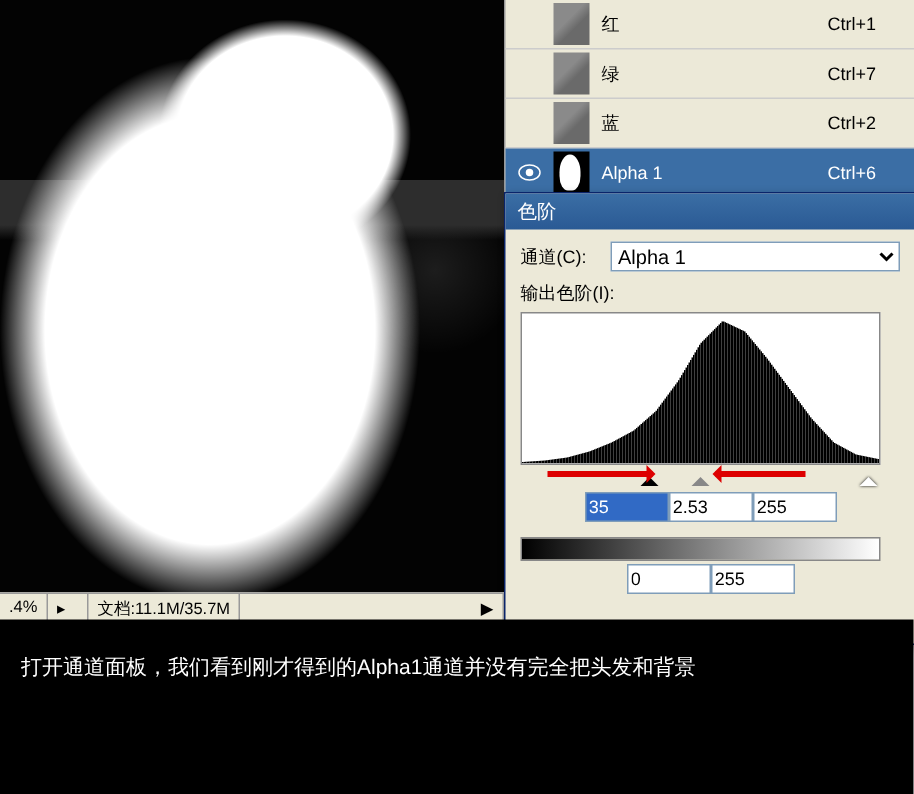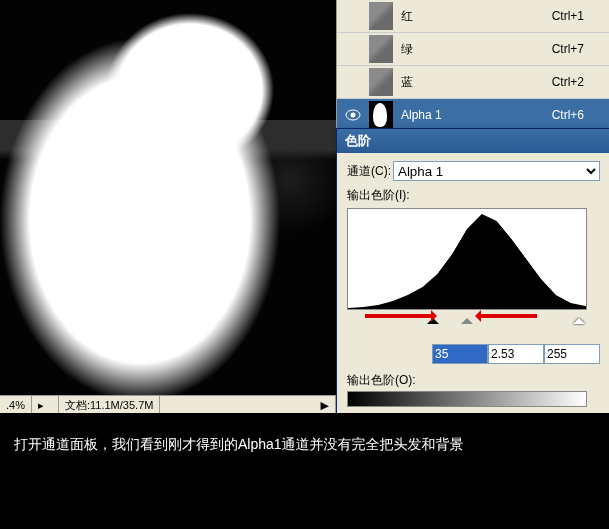--- a/index.html
+++ b/index.html
@@ -6,35 +6,35 @@
 .thumb-img{width:24px;height:28px;background:#999;display:inline-block;vertical-align:middle}
 .thumb-img.grey{background:linear-gradient(135deg,#8a8a8a 40%,#6a6a6a 60%)}
 .thumb-img.alpha{background:#000;position:relative}
 .thumb-img.alpha::after{content:"";position:absolute;left:4px;top:2px;width:14px;height:24px;background:#fff;border-radius:50% 50% 40% 40%}
 .ch-row{border-bottom:1px solid #ccc;height:32px;display:flex;align-items:center;padding:0 6px;color:#000}
 .ch-row.sel{background:#3b6ea5;color:#fff}
 .ch-eye{width:20px;height:20px;margin-right:6px;display:inline-flex;align-items:center;justify-content:center}
 .ch-name{flex:1;margin-left:8px}
 .ch-sc{margin-right:20px}
 .levels-dlg{position:absolute;left:336px;top:128px;width:273px;height:300px;background:#ece9d8;border:1px solid #0a246a;box-shadow:2px 2px 6px rgba(0,0,0,.3)}
-.levels-title{background:linear-gradient(#3b6ea5,#2a5a94);color:#fff;padding:3px 8px;font-size:13px;font-weight:bold}
+.levels-title{background:linear-gradient(#3b6ea5,#2a5a94);color:#fff;padding:3px 8px;font-size:13px;font-weight:normal}
 .levels-body{padding:8px 10px;color:#000}
 .field-row{display:flex;align-items:center;margin-bottom:6px}
 select.ch-sel{flex:1;height:20px;border:1px solid #7f9db9;background:#fff}
 .histo{position:relative;width:238px;height:100px;border:1px solid #888;background:#fff;margin:4px 0 2px 0;overflow:hidden}
 .arrows{position:relative;width:238px;height:14px}
 .arrow-red{position:absolute;top:2px;height:4px;background:#d00}
 .arrow-red::after{content:"";position:absolute;right:-8px;top:-4px;border:6px solid transparent;border-left-color:#d00}
 .arrow-red.left{left:18px;width:70px}
 .arrow-red.right{left:130px;width:60px;transform:scaleX(-1)}
 .tri{position:absolute;top:0;width:0;height:0;border:6px solid transparent}
 .tri.black{border-bottom-color:#000;left:80px}
 .tri.grey{border-bottom-color:#888;left:114px}
 .tri.white{border-bottom-color:#fff;right:0;filter:drop-shadow(0 0 1px #000)}
-.num-row{display:flex;justify-content:flex-end;align-items:center;margin-top:18px}
+.num-row{display:flex;justify-content:center;align-items:center;margin-top:2px}
 .num-row input{width:50px;height:18px;border:1px solid #7f9db9;text-align:left;padding:0 2px;font-size:12px}
 .num-row input.selbox{background:#316ac5;color:#fff}
 .grad{width:238px;height:14px;background:linear-gradient(to right,#000,#fff);border:1px solid #888;margin:2px 0}
 .explain{position:absolute;left:0;top:413px;width:609px;height:120px;background:#000000;color:#fff;font-size:14px;line-height:26px;padding:18px 14px 0 14px;box-sizing:border-box}
 .status{position:absolute;left:0;top:395px;background:#ece9d8;height:18px;border-top:1px solid #999;width:336px;display:flex;align-items:center;font-size:11px;color:#000}
 .status .cell{border-right:1px solid #999;padding:0 6px;height:100%;display:flex;align-items:center}
 .canvas{position:absolute;left:0;top:0;width:336px;height:395px;background:#030303 radial-gradient(ellipse 200px 260px at 140px 220px,#fff 0 55%,rgba(255,255,255,0) 70%);overflow:hidden}
 .canvas::before{content:"";position:absolute;inset:0;background:
 radial-gradient(ellipse 120px 110px at 190px 90px,#fff 0 60%,transparent 70%),
 linear-gradient(to bottom,transparent 0 120px,#2a2a2a 120px 150px,transparent 160px),
@@ -76,21 +76,21 @@
     <span class="thumb-img alpha"></span>
     <span class="ch-name">Alpha 1</span>
     <span class="ch-sc">Ctrl+6</span>
   </div>
 </div>
 
 <div class="levels-dlg">
   <div class="levels-title">色阶</div>
   <div class="levels-body">
     <div class="field-row">
-      <span style="margin-right:2px">通道(C):</span>
+      <span style="margin-right:16px">通道(C):</span>
       <select class="ch-sel">
         <option>Alpha 1</option>
       </select>
     </div>
     <div>输出色阶(I):</div>
     <div class="histo">
       <svg width="238" height="100" viewBox="0 0 238 100" id="histo-svg">
           <rect x="0" y="99" width="1" height="0.9999999999999999" fill="#000"></rect>
           <rect x="1" y="98.9324894514768" width="1" height="1.0675105485232068" fill="#000"></rect>
           <rect x="2" y="98.86497890295358" width="1" height="1.1350210970464134" fill="#000"></rect>
@@ -337,21 +337,20 @@
       <span class="tri white"></span>
       <span class="arrow-red left"></span>
       <span class="arrow-red right"></span>
     </div>
     <div class="num-row">
       <input class="selbox" value="35" style="">
       <input value="2.53" style="">
       <input value="255" style="">
     </div>
     <div style="height:8px"></div>
-    <div>输出色阶(O):</div>
     <div class="grad"></div>
     <div class="num-row">
       <input value="0" style="">
       <span></span>
       <input value="255" style="">
     </div>
   </div>
 </div>
 
 <div class="status">

